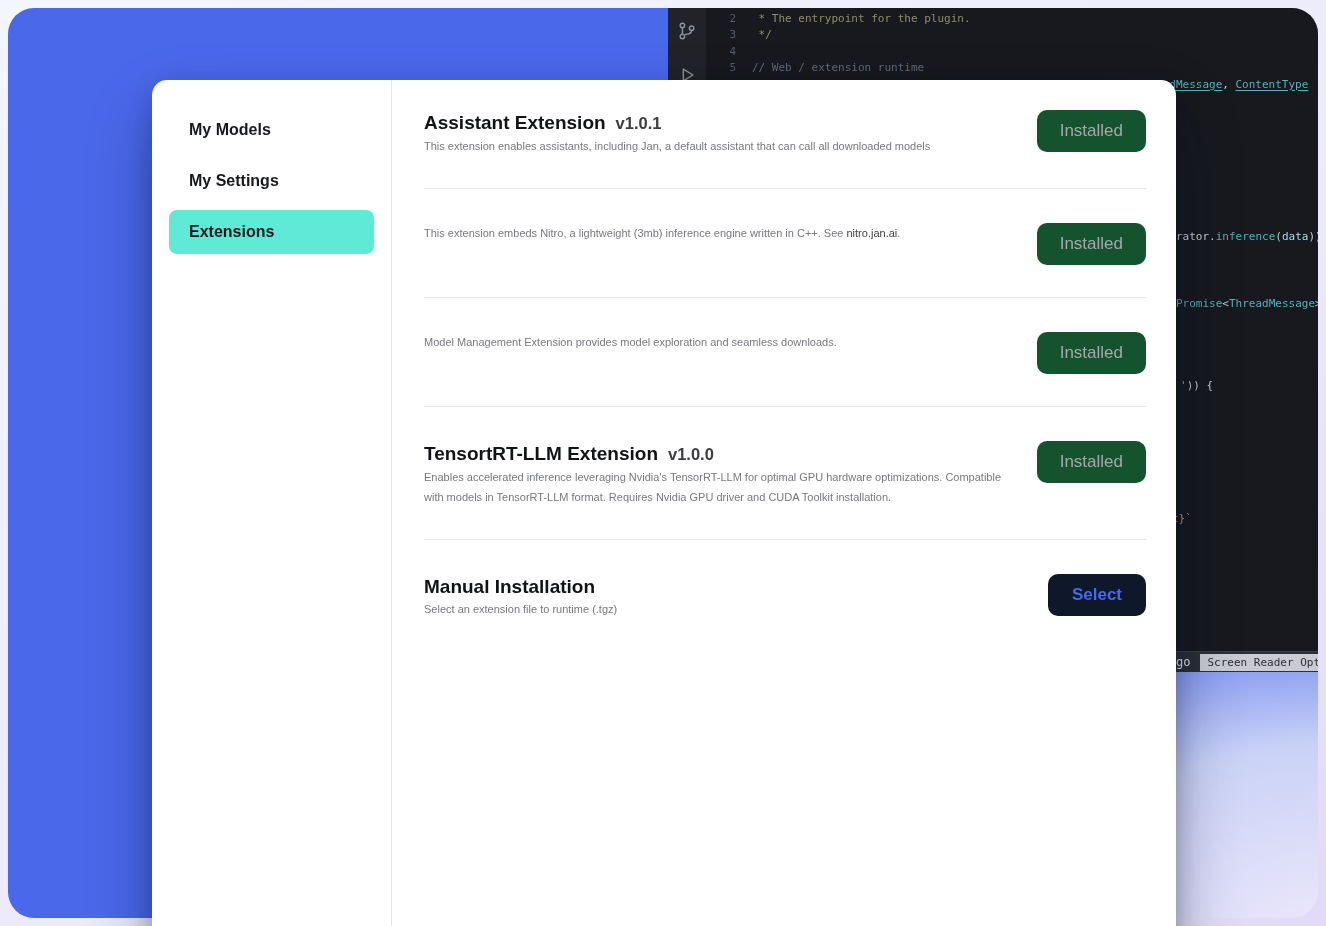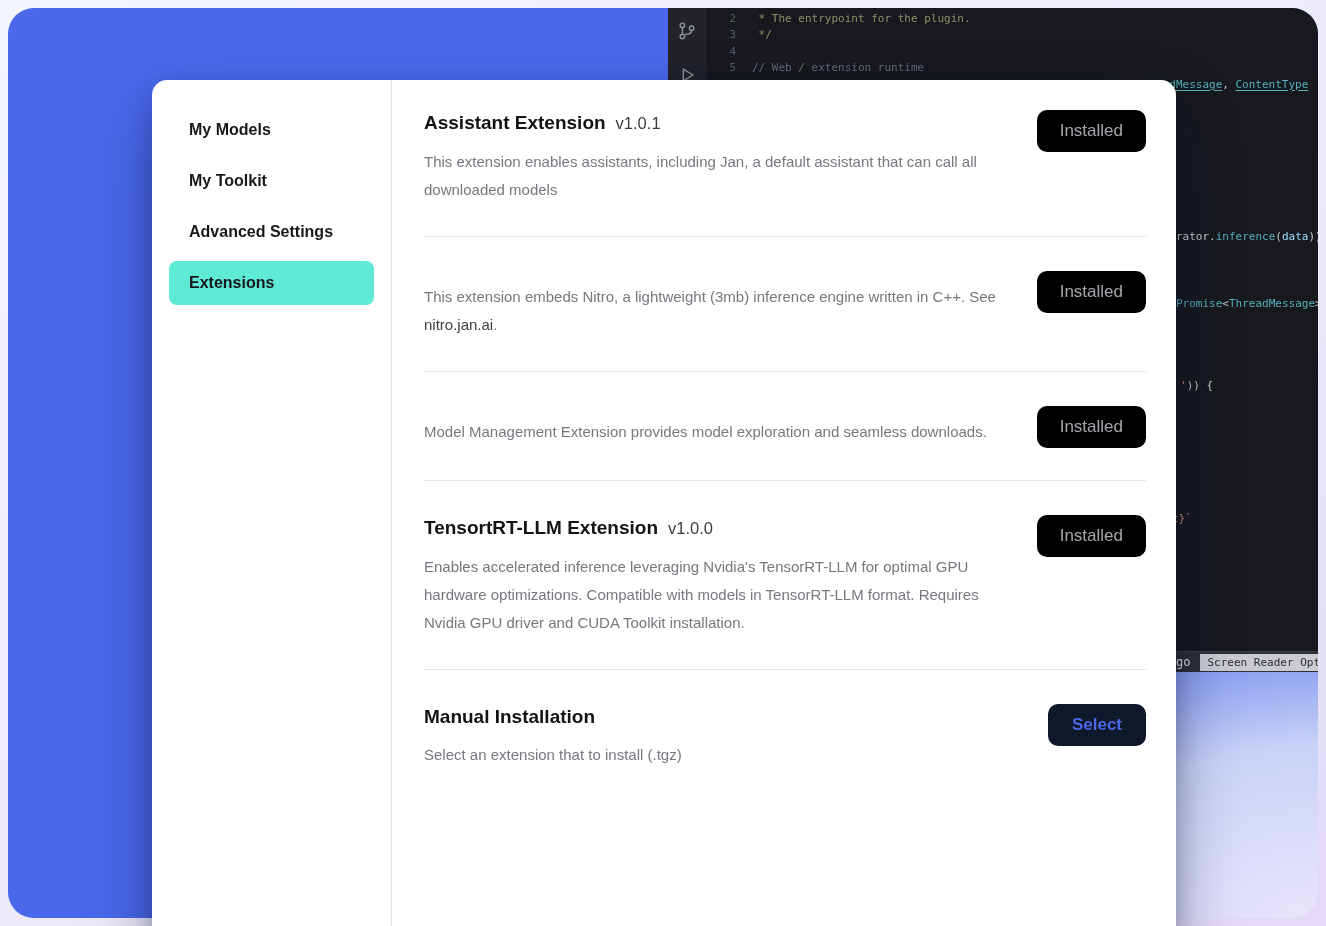--- a/index.html
+++ b/index.html
@@ -56,24 +56,24 @@
     margin-bottom:7px; cursor:pointer; }
   .side-item.active { background:#5eead4; }
   .content { flex:1; padding:30px 30px 0 32px; }
   .ext-section { display:flex; justify-content:space-between; align-items:flex-start;
     padding:34px 0 32px; border-bottom:1px solid #e6e6e9; }
   .ext-section:first-child { padding-top:0; }
   .ext-section:last-child { border-bottom:none; padding-bottom:0; }
   .ext-info { max-width:585px; }
   .ext-title-row { margin:0; font-size:19px; line-height:25px; color:#121316; font-weight:400; }
   .ext-title { font-weight:700; }
-  .ext-version { font-weight:400; font-size:16.5px; color:#3c3d42; margin-left:10px; }
-  .ext-desc { margin:12px 0 0; font-size:15px; line-height:28px; color:#77787f; }
+  .ext-version { font-weight:700; font-size:16.5px; color:#3c3d42; margin-left:10px; }
+  .ext-desc { margin:0 0 0; font-size:11px; line-height:20px; color:#77787f; }
   .link { color:#404040; text-decoration:none; cursor:pointer; }
-  .btn { flex:none; background:#000000; color:#a6a7ad; font-size:17px; font-weight:500;
+  .btn { flex:none; background:#14532d; color:#a6a7ad; font-size:17px; font-weight:500;
     border:none; border-radius:10px; padding:11px 23px; font-family:inherit; cursor:pointer; }
   .btn.accent { color:#4a68ea; background:#0f172a; font-weight:700; padding:11px 24px; }
 </style>
 </head>
 <body>
 
 <div class="page">
 
   <div class="card">
     <div class="editor">
@@ -109,22 +109,21 @@
       <div class="statusbar">
         <span class="status-file">go</span>
         <span class="badge">Screen Reader Optimized</span>
       </div>
     </div>
   </div>
 
   <div class="modal">
     <nav class="sidebar">
         <div class="side-item">My Models</div>
-        <div class="side-item">My Toolkit</div>
-        <div class="side-item">Advanced Settings</div>
+        <div class="side-item">My Settings</div>
         <div class="side-item active">Extensions</div>
       </nav>
     <div class="content">
         <section class="ext-section">
           <div class="ext-info">
             <h2 class="ext-title-row"><span class="ext-title">Assistant Extension</span><span class="ext-version">v1.0.1</span></h2>
             <p class="ext-desc">This extension enables assistants, including Jan, a default assistant that can call all downloaded models</p>
           </div>
           <button class="btn">Installed</button>
         </section>
@@ -143,20 +142,20 @@
         <section class="ext-section">
           <div class="ext-info">
             <h2 class="ext-title-row"><span class="ext-title">TensortRT-LLM Extension</span><span class="ext-version">v1.0.0</span></h2>
             <p class="ext-desc">Enables accelerated inference leveraging Nvidia's TensorRT-LLM for optimal GPU hardware optimizations. Compatible with models in TensorRT-LLM format. Requires Nvidia GPU driver and CUDA Toolkit installation.</p>
           </div>
           <button class="btn">Installed</button>
         </section>
         <section class="ext-section">
           <div class="ext-info">
             <h2 class="ext-title-row"><span class="ext-title">Manual Installation</span></h2>
-            <p class="ext-desc">Select an extension that to install (.tgz)</p>
+            <p class="ext-desc">Select an extension file to runtime (.tgz)</p>
           </div>
           <button class="btn accent">Select</button>
         </section>
       </div>
   </div>
 
 </div>
 
 </body></html>

